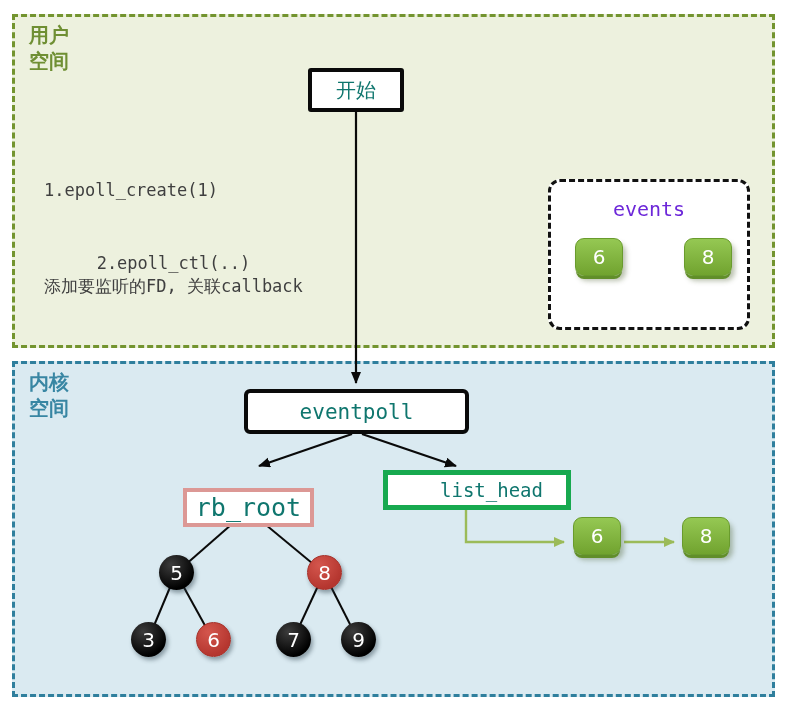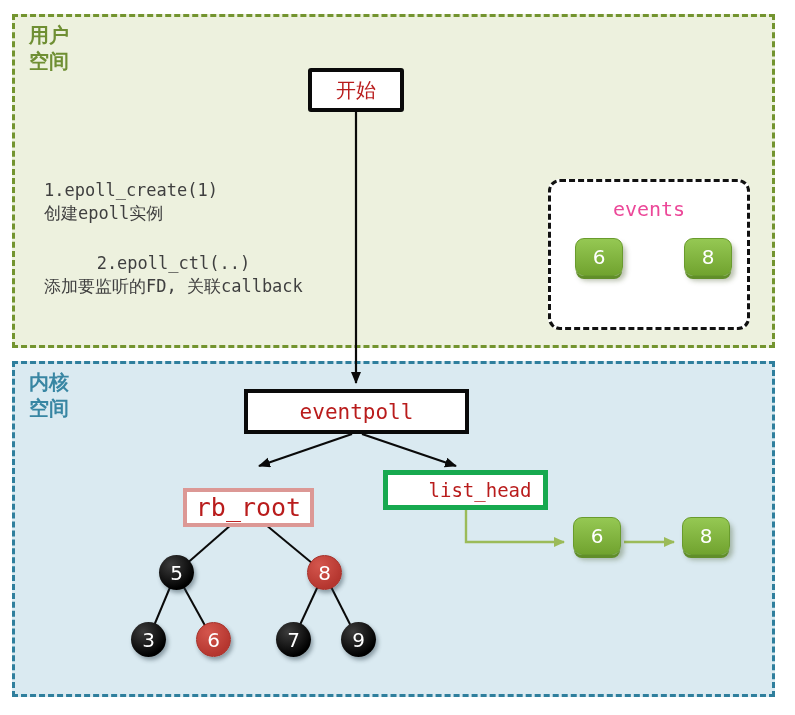--- a/index.html
+++ b/index.html
@@ -34,41 +34,41 @@
   #overlay { position: absolute; left: 0; top: 0; z-index: 1; }
   .black-line { stroke: #0a0a0a; stroke-width: 2.2; fill: none; }
   .tree-edge { stroke: #0a0a0a; stroke-width: 2; }
   .green-line { stroke: var(--green-arrow); stroke-width: 2.4; fill: none; }
   .black-head { fill: #0a0a0a; }
   .green-head { fill: var(--green-arrow); }
 
   
   .node-box {
     position: absolute; z-index: 2;
-    background: #ffffff; color: #b91c1c;
+    background: #ffffff; color: #0f766e;
     display: flex; align-items: center; justify-content: center;
     text-align: center;
   }
   #start-box {
     left: 308px; top: 68px; width: 96px; height: 44px;
     border: 4px solid #0a0a0a; border-radius: 3px;
     font-size: 20px;
   }
   #eventpoll-box {
     left: 244px; top: 389px; width: 225px; height: 45px;
-    border: 4px solid #0a0a0a; border-radius: 0;
+    border: 4px solid #0a0a0a; border-radius: 6px;
     font-family: "DejaVu Sans Mono", monospace; font-size: 21px;
   }
   #rb-root-box {
     left: 183px; top: 488px; width: 131px; height: 39px;
     border: 4px solid var(--rb-root-border);
     font-family: "DejaVu Sans Mono", monospace; font-size: 25px;
   }
   #list-head-box {
-    left: 383px; top: 470px; width: 165px; height: 40px;
+    left: 383px; top: 470px; width: 188px; height: 40px;
     border: 5px solid var(--list-head-border);
     font-family: "DejaVu Sans Mono", monospace; font-size: 19px; padding-left: 29px;
   }
 
   
   .step {
     position: absolute; left: 44px; z-index: 2;
     font-family: "DejaVu Sans Mono", "DejaVu Sans", monospace, sans-serif;
     font-size: 17px; line-height: 23px; color: var(--text-gray);
     white-space: nowrap;
@@ -80,21 +80,21 @@
 
   
   #events-box {
     position: absolute; left: 548px; top: 179px; width: 202px; height: 151px;
     background: #ffffff;
     border: 3px dashed #111111; border-radius: 12px;
     z-index: 2;
   }
   #events-title {
     margin-top: 15px; text-align: center;
-    font-family: "DejaVu Sans Mono", monospace; font-size: 20px; color: #ec4899;
+    font-family: "DejaVu Sans Mono", monospace; font-size: 20px; color: #6d28d9;
   }
 
   
   .fd-chip {
     position: absolute; width: 48px; height: 38px;
     border-radius: 9px;
     background: linear-gradient(180deg, var(--fd-green-light) 0%, var(--fd-green-dark) 100%);
     border: 1px solid #699b2d;
     box-shadow: 0 4px 0 -1px #618e2a, 3px 5px 5px rgba(60,80,30,0.35);
     color: #ffffff; font-size: 20px;
@@ -163,21 +163,20 @@
     <polyline class="green-line" points="466,509 466,542 564,542" marker-end="url(#ah-green)"></polyline>
     <line class="green-line" x1="624" y1="542" x2="674" y2="542" marker-end="url(#ah-green)"></line>
   </svg>
 
   <div id="start-box" class="node-box">
     <span>开始</span>
   </div>
 
   <div id="step-1" class="step">
     <div>1.epoll_create(1)</div>
-    <div>创建epoll实例</div>
   </div>
   <div id="step-2" class="step">
     <div>2.epoll_ctl(..)</div>
     <div>添加要监听的FD, 关联callback</div>
   </div>
   <div id="step-3" class="step">
   </div>
 
   <div id="events-box">
     <div id="events-title">events</div>

